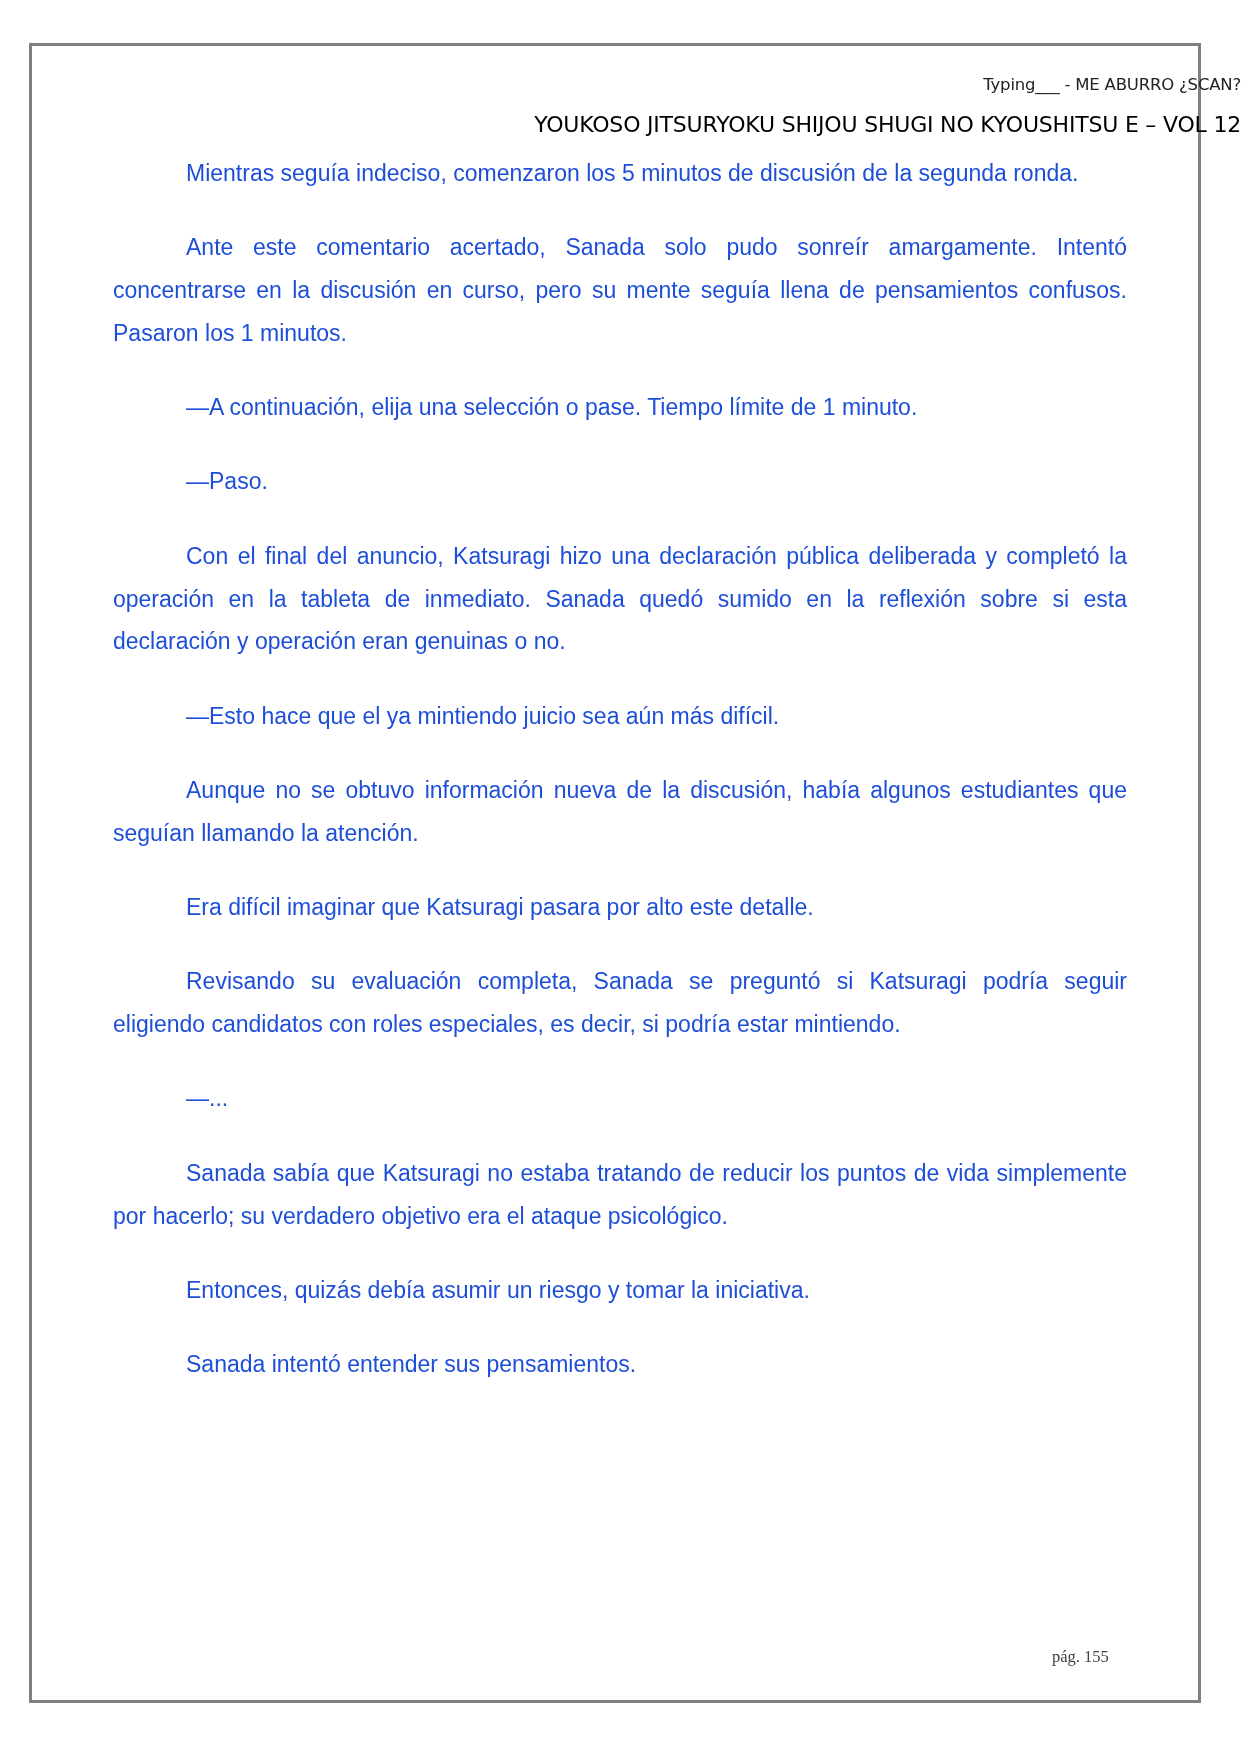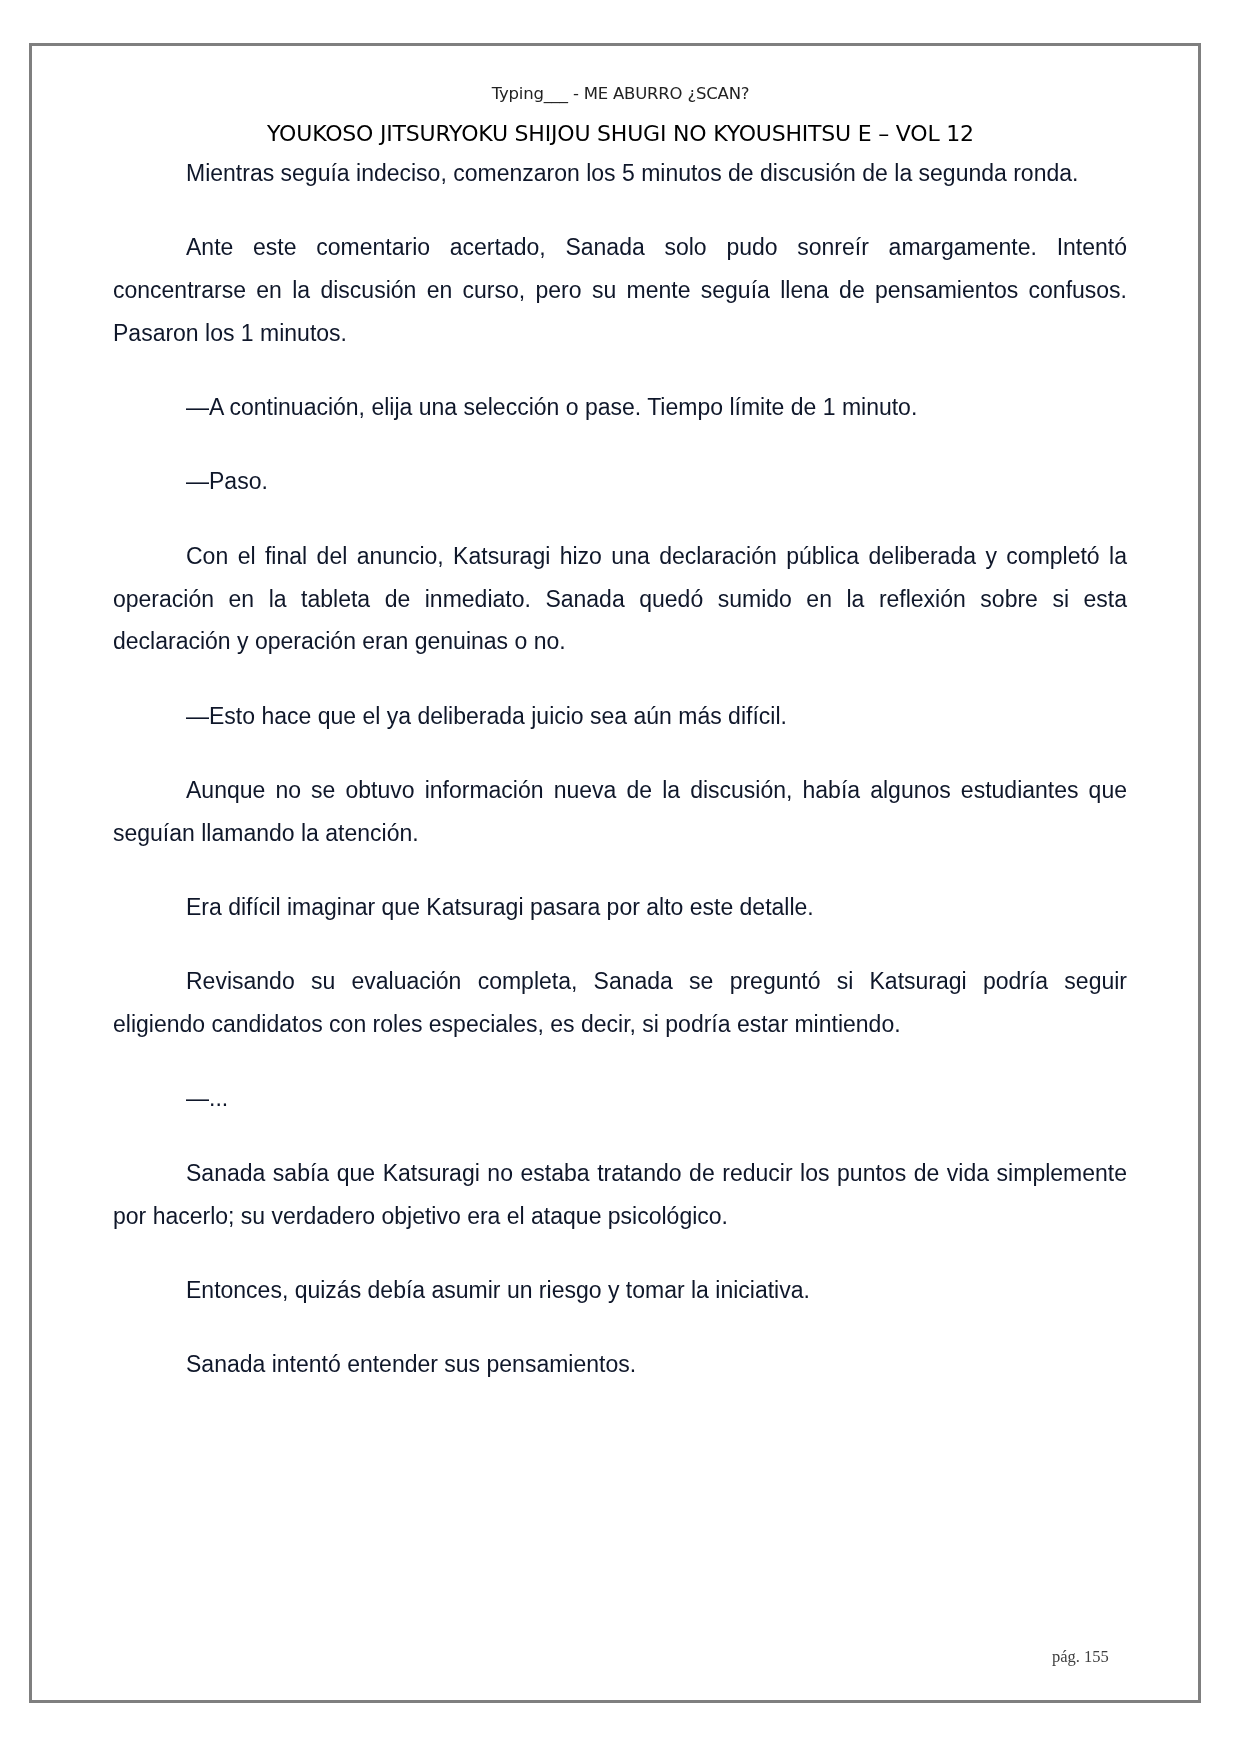--- a/index.html
+++ b/index.html
@@ -7,23 +7,22 @@
     .page-border {
       position: absolute;
       left: 29px; top: 43px;
       width: 1172px; height: 1660px;
       border: 3px solid #7f7f7f;
       box-sizing: border-box;
     }
     .header {
       position: absolute;
       left: 0; width: 1241px;
-      text-align: center;
+      text-align: right;
       font-family: "DejaVu Sans", sans-serif;
-      margin-top: 9px;
     }
     .header-line1 {
       top: 75px;
       font-size: 16.5px;
       color: #222222;
       letter-spacing: -0.2px;
     }
     .header-line2 {
       top: 112px;
       font-size: 22px;
@@ -31,21 +30,21 @@
       letter-spacing: -0.2px;
     }
     .body-text {
       position: absolute;
       left: 113px;
       top: 152px;
       width: 1014px;
       font-family: "Liberation Sans", sans-serif;
       font-size: 23px;
       line-height: 42.8px;
-      color: #0f172a;
+      color: #1d4ed8;
     }
     .body-text p {
       margin: 0 0 31.5px 0;
       text-indent: 73px;
       text-align: justify;
       text-align-last: left;
     }
     .page-number {
       position: absolute;
       left: 1052px;
@@ -62,21 +61,21 @@
 
 <div class="header header-line1">Typing___ - ME ABURRO ¿SCAN?</div>
 <div class="header header-line2">YOUKOSO JITSURYOKU SHIJOU SHUGI NO KYOUSHITSU E – VOL 12</div>
 
 <div class="body-text">
   <p>Mientras seguía indeciso, comenzaron los 5 minutos de discusión de la segunda ronda.</p>
   <p>Ante este comentario acertado, Sanada solo pudo sonreír amargamente. Intentó concentrarse en la discusión en curso, pero su mente seguía llena de pensamientos confusos. Pasaron los 1 minutos.</p>
   <p>—A continuación, elija una selección o pase. Tiempo límite de 1 minuto.</p>
   <p>—Paso.</p>
   <p>Con el final del anuncio, Katsuragi hizo una declaración pública deliberada y completó la operación en la tableta de inmediato. Sanada quedó sumido en la reflexión sobre si esta declaración y operación eran genuinas o no.</p>
-  <p>—Esto hace que el ya deliberada juicio sea aún más difícil.</p>
+  <p>—Esto hace que el ya mintiendo juicio sea aún más difícil.</p>
   <p>Aunque no se obtuvo información nueva de la discusión, había algunos estudiantes que seguían llamando la atención.</p>
   <p>Era difícil imaginar que Katsuragi pasara por alto este detalle.</p>
   <p>Revisando su evaluación completa, Sanada se preguntó si Katsuragi podría seguir eligiendo candidatos con roles especiales, es decir, si podría estar mintiendo.</p>
   <p>—...</p>
   <p>Sanada sabía que Katsuragi no estaba tratando de reducir los puntos de vida simplemente por hacerlo; su verdadero objetivo era el ataque psicológico.</p>
   <p>Entonces, quizás debía asumir un riesgo y tomar la iniciativa.</p>
   <p>Sanada intentó entender sus pensamientos.</p>
 </div>
 
 <div class="page-number">pág. 155</div>

